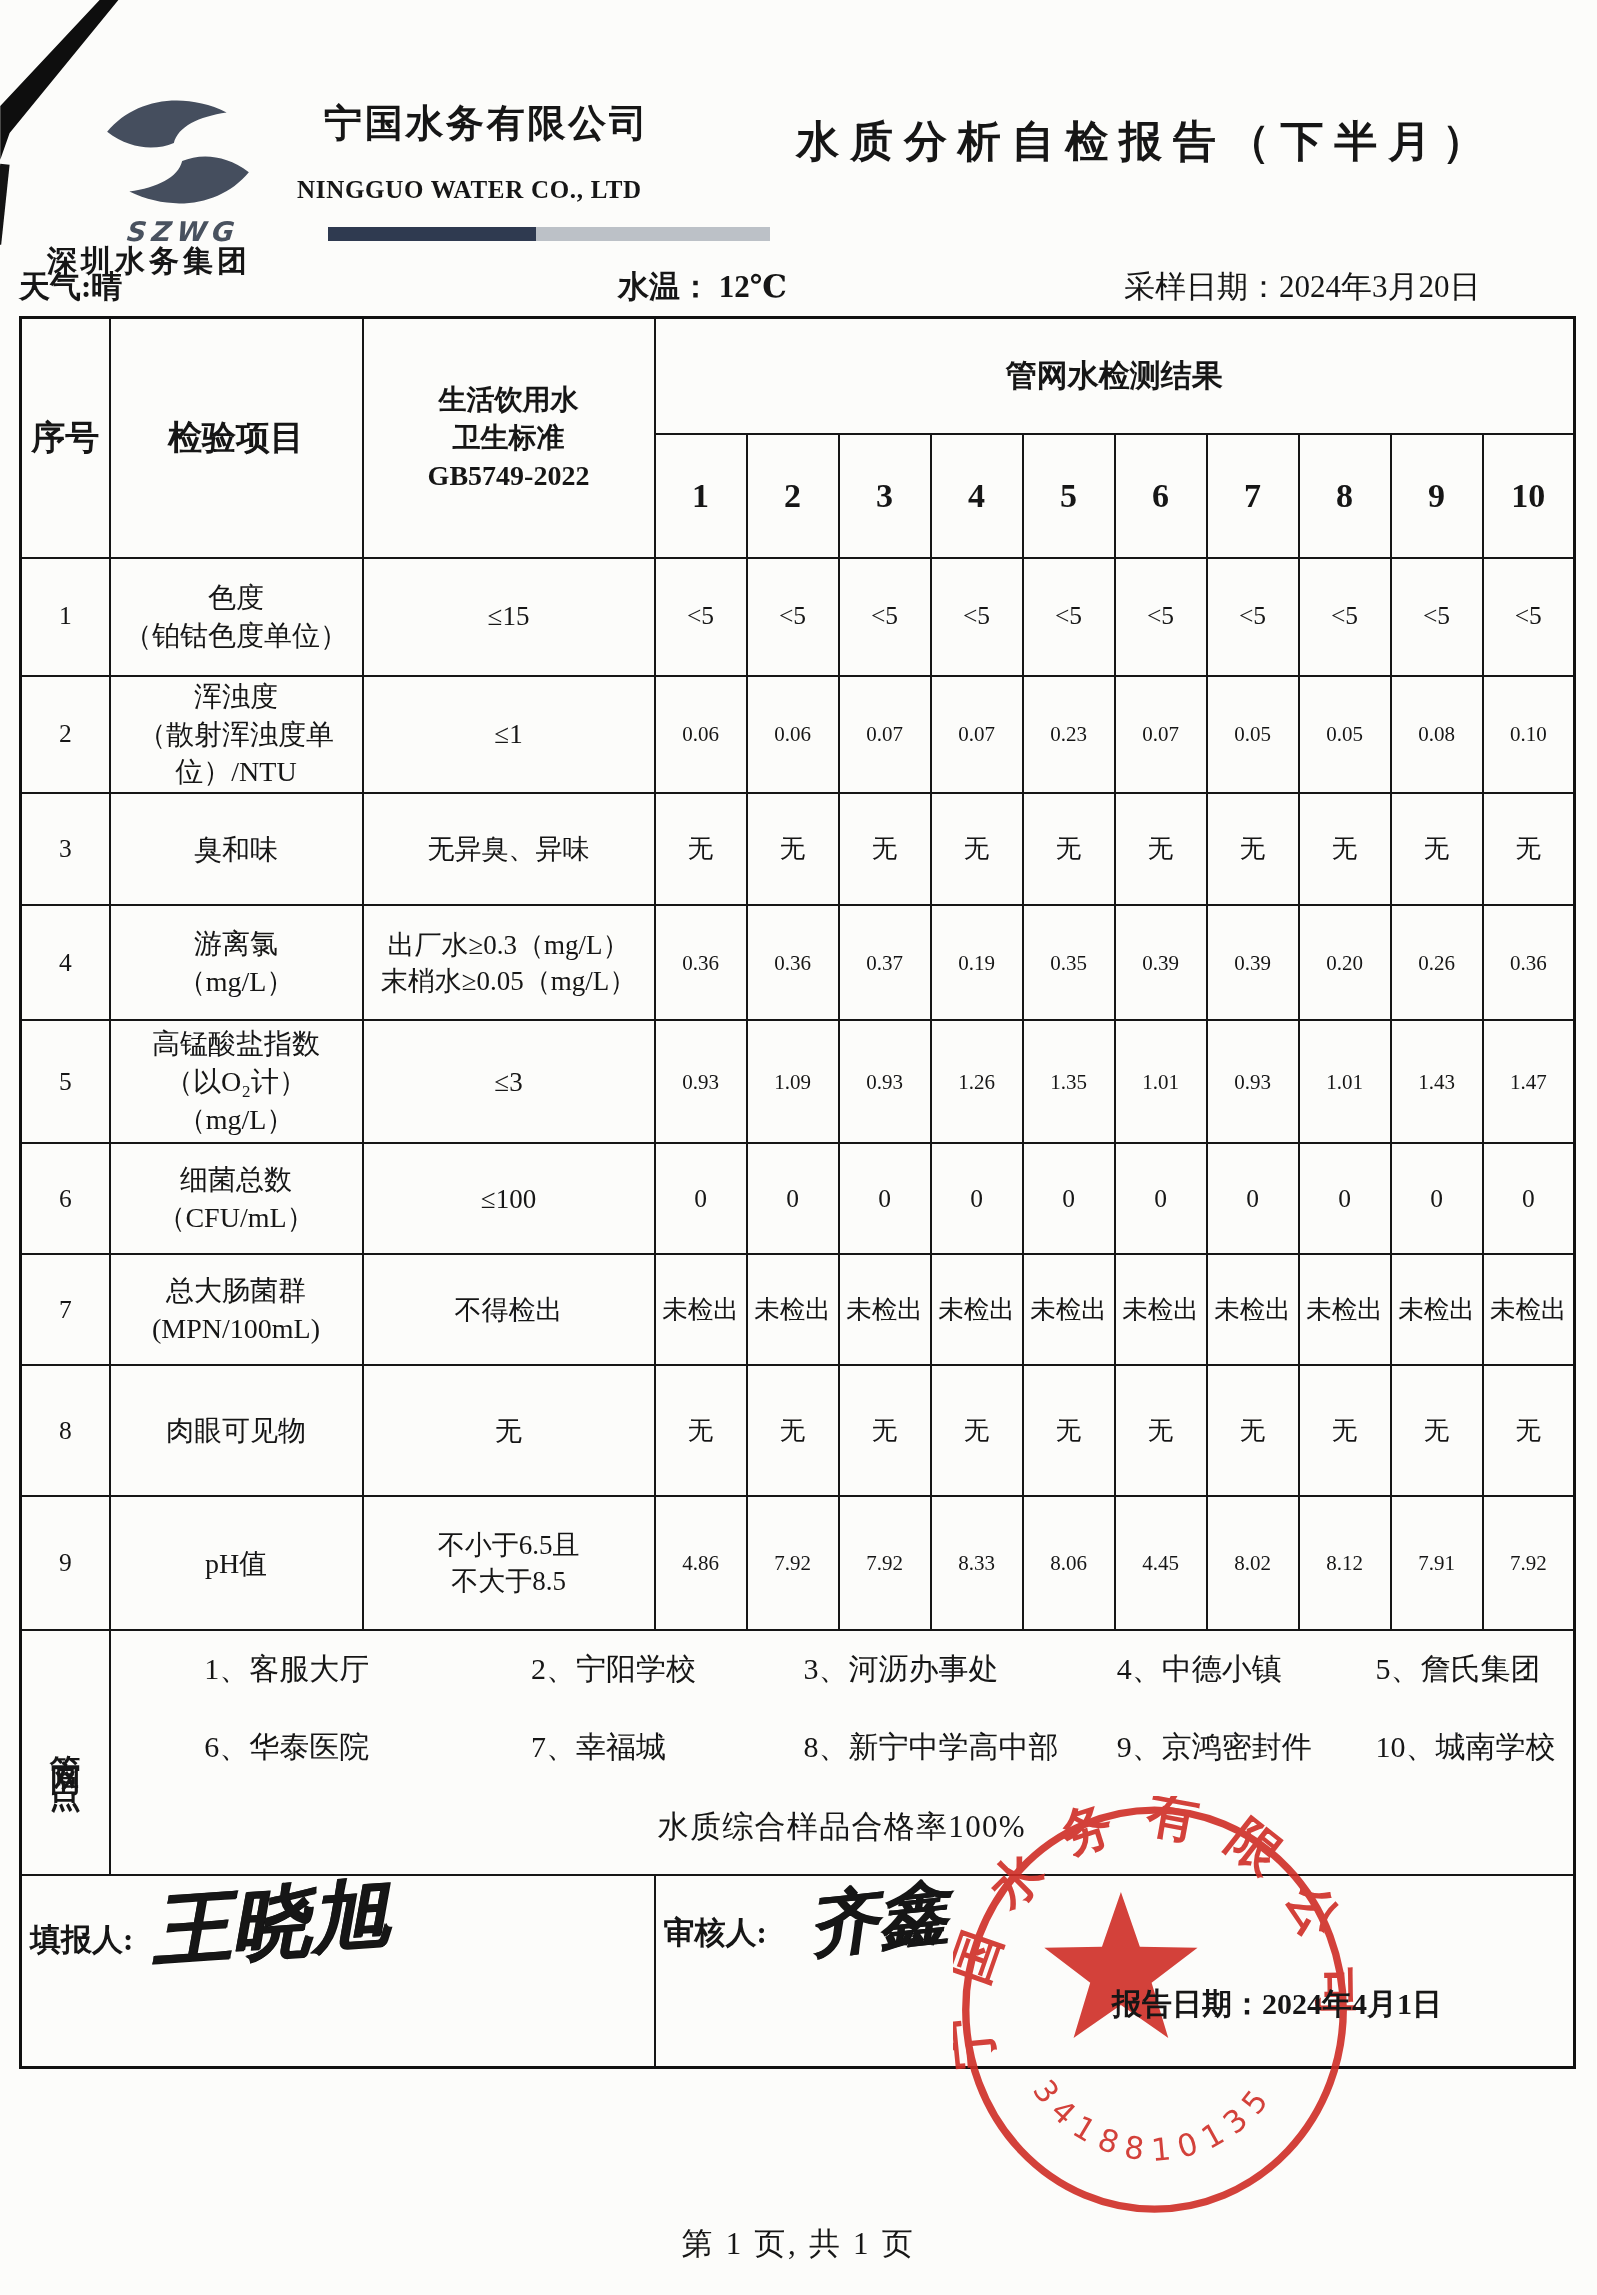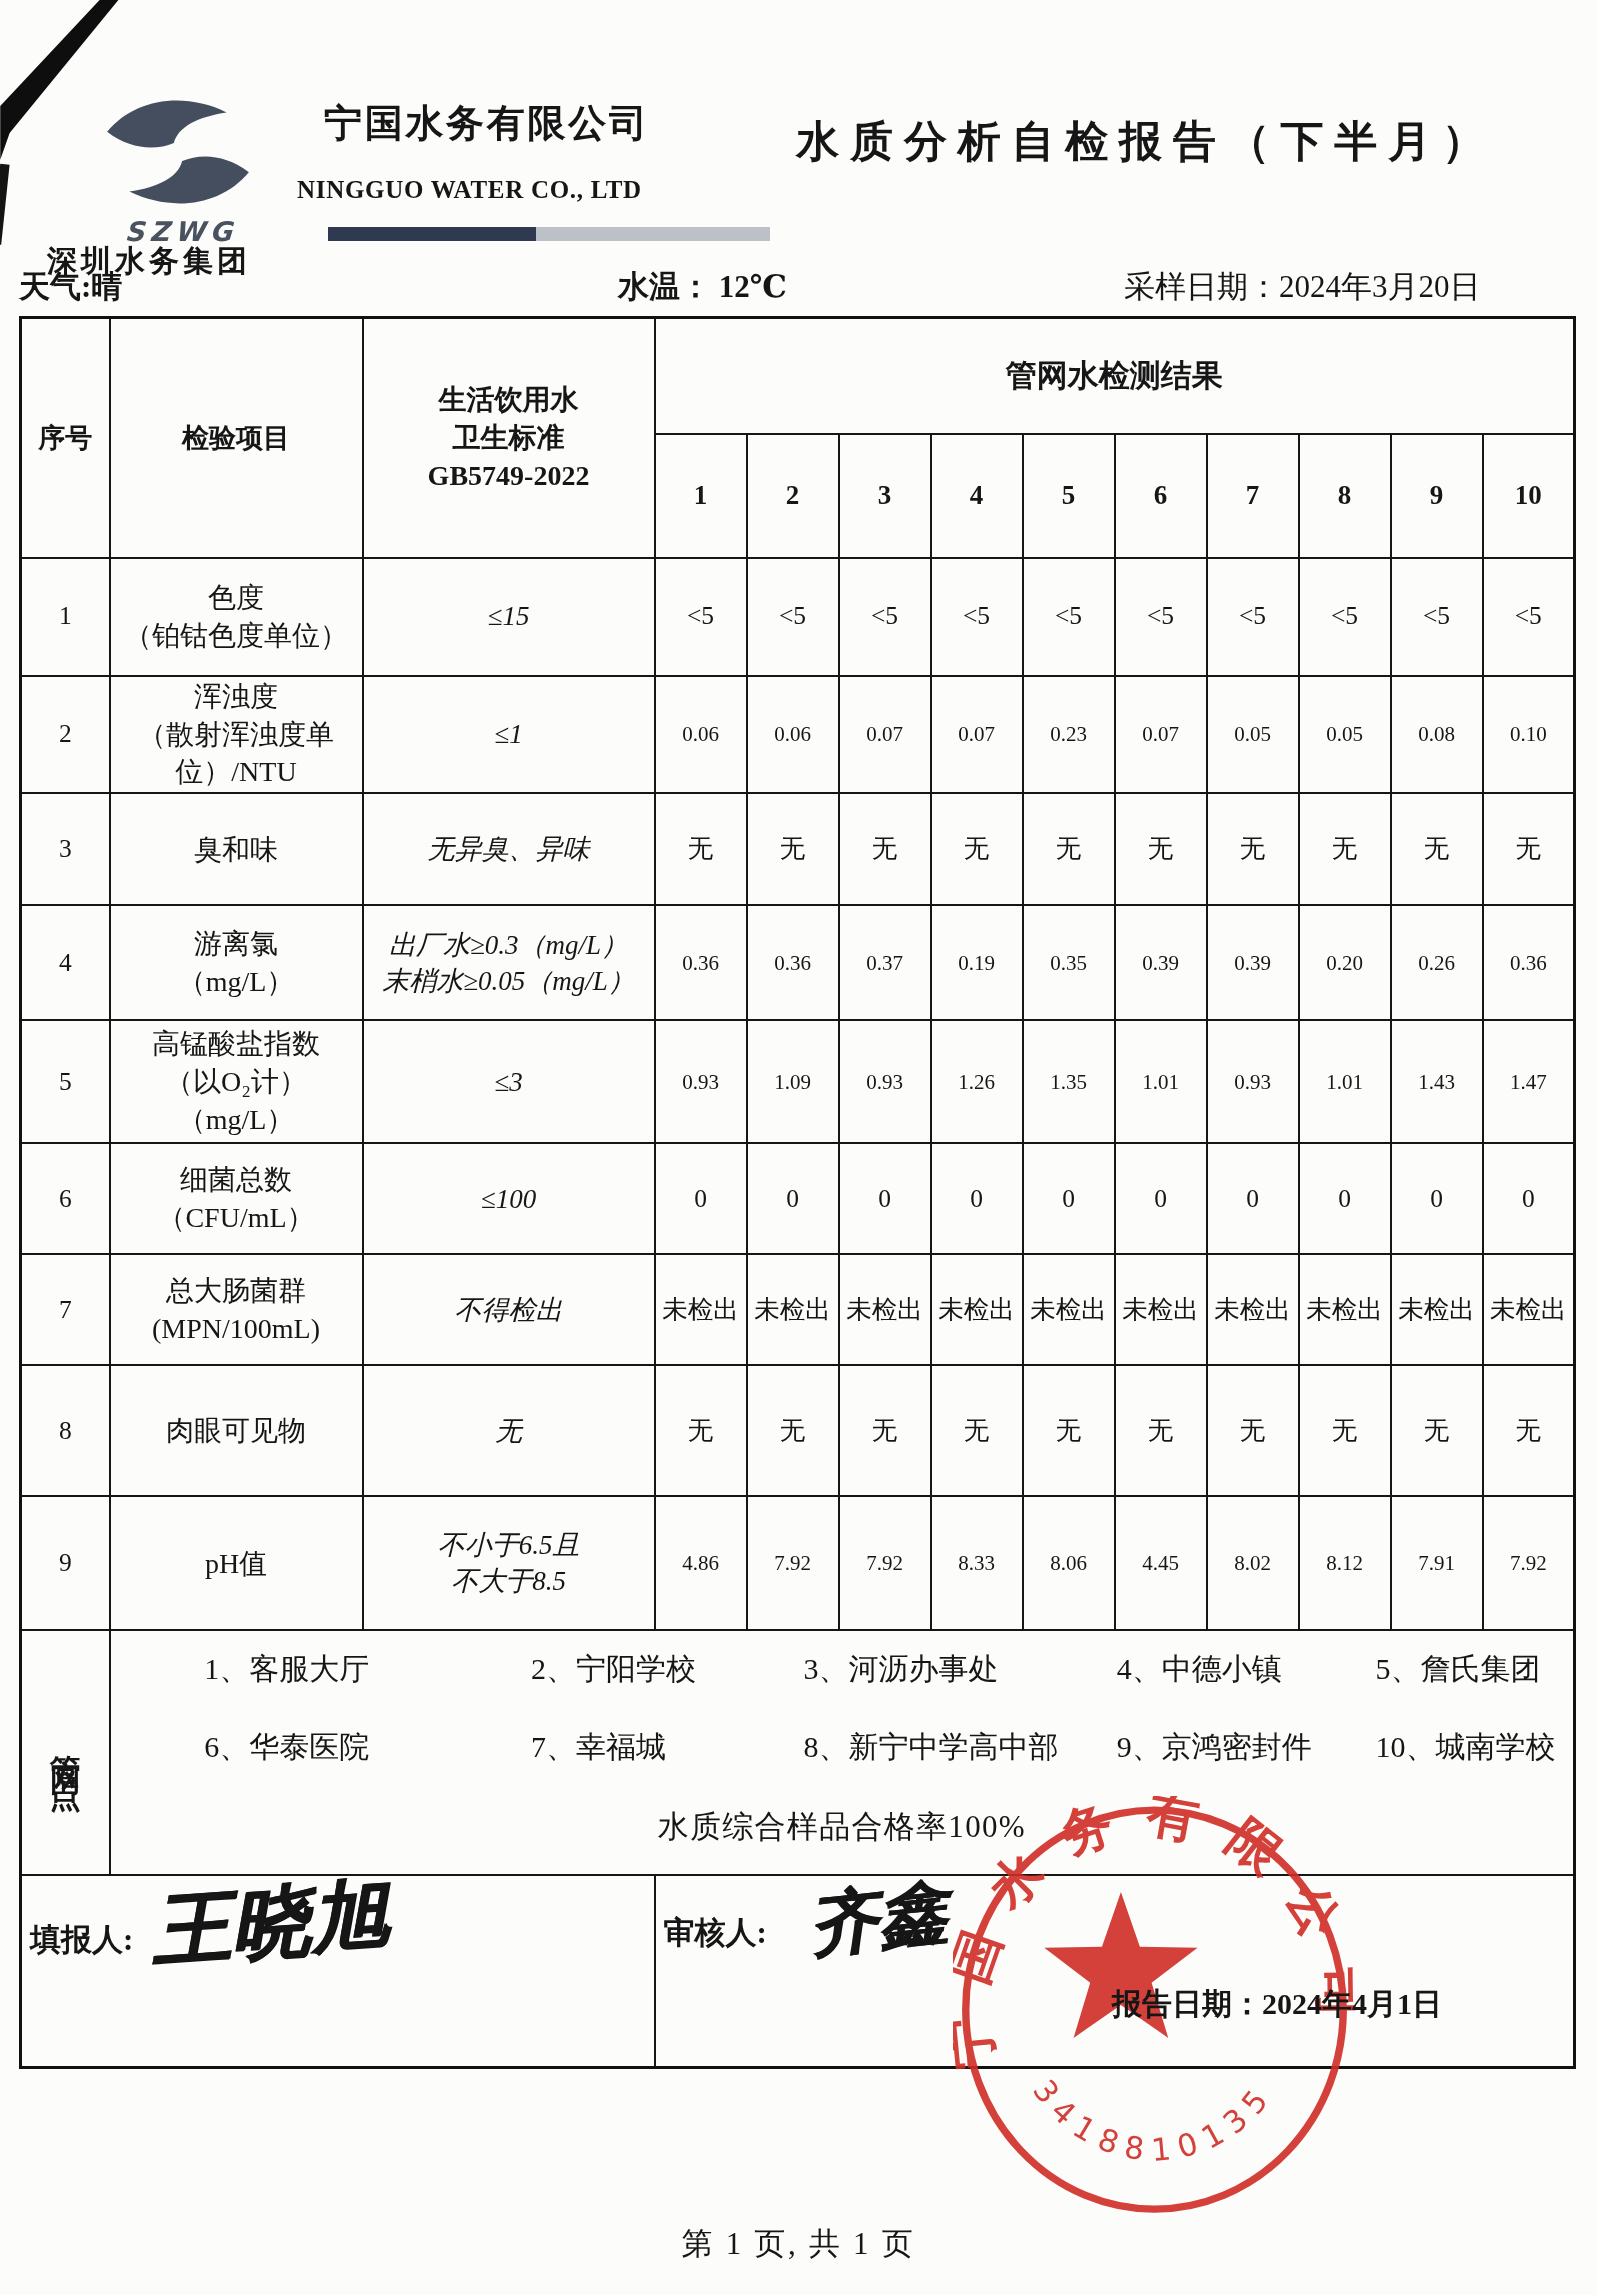--- a/index.html
+++ b/index.html
@@ -21,23 +21,23 @@
       font-size:43px;font-weight:800;letter-spacing:10.8px;}
   #info-weather{position:absolute;left:19px;top:266px;font-size:31px;font-weight:700;}
   #info-temp{position:absolute;left:618px;top:266px;font-size:31px;font-weight:700;}
   #info-date{position:absolute;left:1124px;top:266px;font-size:31px;font-weight:400;}
   
   #form-table-wrap{position:absolute;left:19px;top:316px;width:1557px;}
   table{width:100%;border-collapse:collapse;table-layout:fixed;}
   td{border:2px solid #161616;text-align:center;vertical-align:middle;
      font-size:27px;line-height:1.35;padding:1.3px 2.7px;white-space:pre-line;overflow:hidden;}
   table{border:3.4px solid #111;}
-  td.hdr{font-size:27px;font-weight:600;}
+  td.hdr{font-size:34px;font-weight:600;}
   td.item-cell{font-size:28px;}
-  td.standard-cell{font-size:27px;font-style:italic;}
+  td.standard-cell{font-size:27px;}
   td.val{font-size:25.5px;}
   td.val-small{font-size:21px;padding:1.3px 0.7px;}
   td.net-label{font-size:31px;font-weight:600;}
   .vertical-text{writing-mode:vertical-lr;text-orientation:upright;letter-spacing:12px;
       display:inline-block;line-height:1;}
   td.net-body{vertical-align:top;padding:17.5px 6.7px 6.7px 6.7px;}
   .net-line{display:grid;grid-template-columns:24% 20% 23% 19% 14%;text-align:left;
       font-size:30px;margin:0 0 38px 87px;}
   .net-summary{text-align:center;font-size:31px;margin-top:18px;letter-spacing:1.3px;}
   td.sign-cell{vertical-align:top;text-align:left;padding:10.8px 8px;position:relative;}

